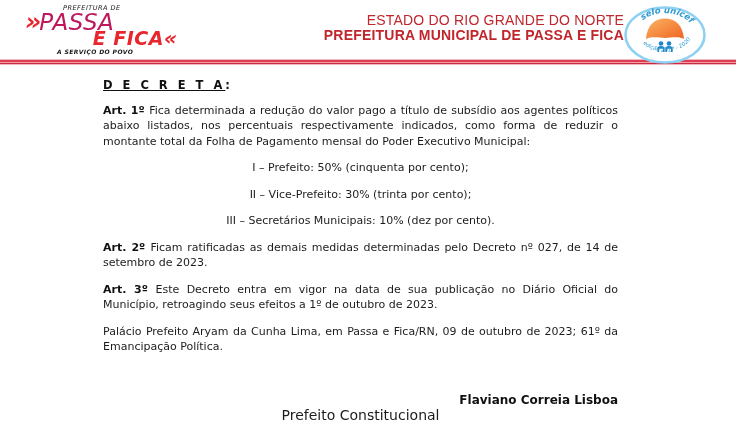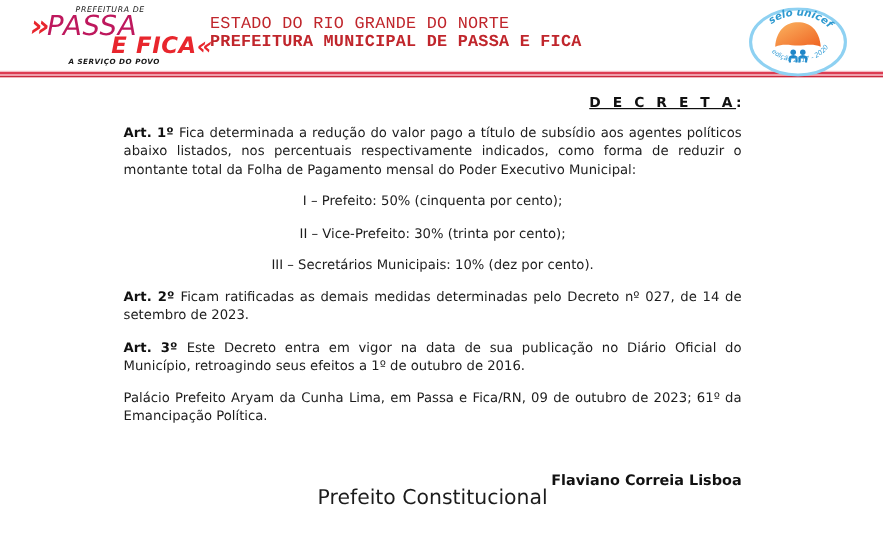--- a/index.html
+++ b/index.html
@@ -66,23 +66,23 @@
     font-weight: bold;
     color: #171717;
     letter-spacing: 0.4px;
     margin-left: 32px;
     margin-top: 2px;
   }
 
   
   .title-block {
     flex: 1 1 auto;
-    text-align: left;
+    text-align: right;
     margin-top: 8px;
-    font-family: Liberation Mono, monospace;
+    font-family: Liberation Sans, sans-serif;
     color: #c0262c;
     line-height: 15px;
   }
   .title-line1 { font-size: 14px; font-weight: 500; letter-spacing: 0.2px; }
   .title-line2 { font-size: 14px; font-weight: 700; letter-spacing: 0.2px; }
   .title-line3 { font-size: 14px; font-weight: 700; letter-spacing: 0.2px; }
 
   
   .seal { flex: 0 0 auto; margin-top: 1px; }
 
@@ -102,40 +102,39 @@
   .content {
     padding: 13px 118px 0 103px;
     font-size: 11px;
     line-height: 15.5px;
   }
   .doc-heading {
     font-weight: bold;
     font-size: 11.5px;
     margin-bottom: 9px;
     color: #111;
-    text-align: right;
   }
   .doc-heading .u {
     text-decoration: underline;
     letter-spacing: 3px;
   }
   .para {
     text-align: justify;
     margin-bottom: 11px;
   }
   .para strong { color: #111; }
   .list-item { margin-bottom: 11px; text-align: center; }
 
   .signature {
     margin-top: 38px;
     text-align: center;
     line-height: 15.5px;
   }
   .sig-name { font-weight: bold; font-size: 12px; color: #111; text-align: right; }
-  .sig-title { font-size: 17px; }
+  .sig-title { font-size: 14px; }
 </style>
 </head>
 <body>
 
 <div class="header">
 
   <div class="logo">
     <div class="logo-top">PREFEITURA DE</div>
     <div class="logo-row1">
       <span class="chev">»</span>
@@ -188,21 +187,21 @@
   <p class="doc-heading"><span class="u">D E C R E T A</span><span>:</span></p>
 
   <p class="para"><strong>Art. 1º </strong><span>Fica determinada a redução do valor pago a título de subsídio aos agentes políticos abaixo listados, nos percentuais respectivamente indicados, como forma de reduzir o montante total da Folha de Pagamento mensal do Poder Executivo Municipal:</span></p>
 
   <p class="para list-item">I – Prefeito: 50% (cinquenta por cento);</p>
   <p class="para list-item">II – Vice-Prefeito: 30% (trinta por cento);</p>
   <p class="para list-item">III – Secretários Municipais: 10% (dez por cento).</p>
 
   <p class="para"><strong>Art. 2º </strong><span>Ficam ratificadas as demais medidas determinadas pelo Decreto nº 027, de 14 de setembro de 2023.</span></p>
 
-  <p class="para"><strong>Art. 3º </strong><span>Este Decreto entra em vigor na data de sua publicação no Diário Oficial do Município, retroagindo seus efeitos a 1º de outubro de 2016.</span></p>
+  <p class="para"><strong>Art. 3º </strong><span>Este Decreto entra em vigor na data de sua publicação no Diário Oficial do Município, retroagindo seus efeitos a 1º de outubro de 2023.</span></p>
 
   <p class="para">Palácio Prefeito Aryam da Cunha Lima, em Passa e Fica/RN, 09 de outubro de 2023; 61º da Emancipação Política.</p>
 
   <div class="signature">
     <div class="sig-name">Flaviano Correia Lisboa</div>
     <div class="sig-title">Prefeito Constitucional</div>
   </div>
 
 </div>
 

